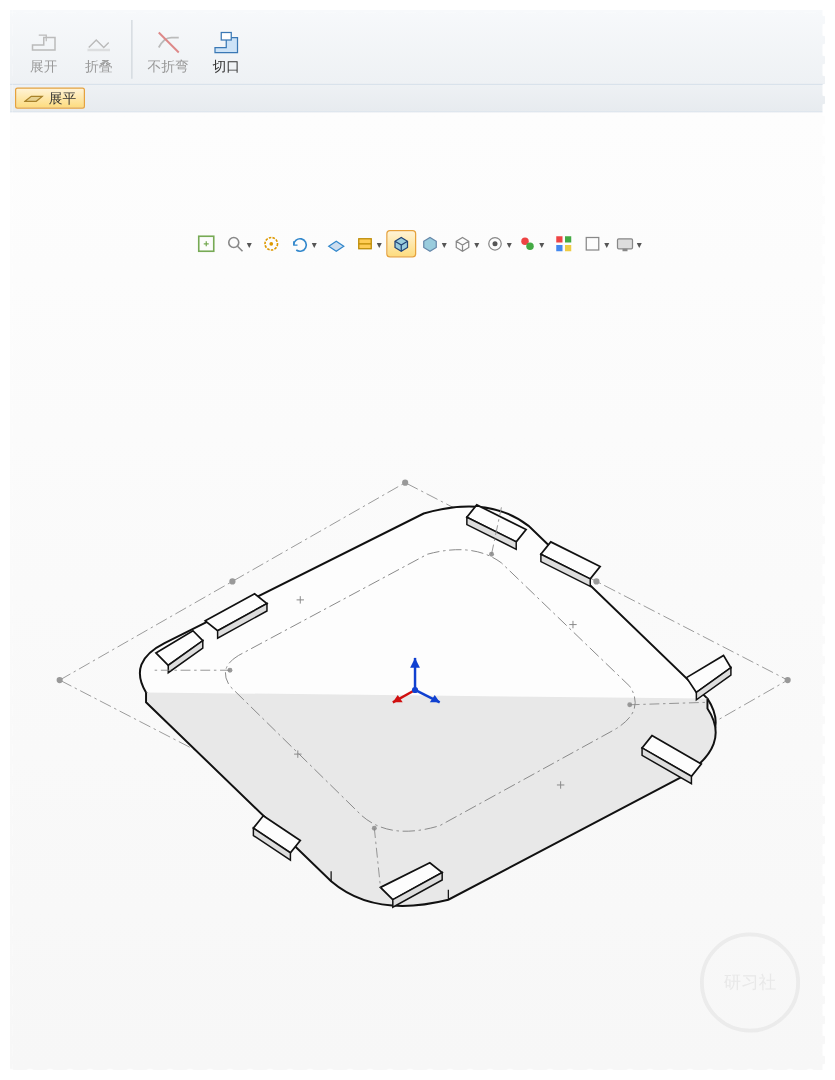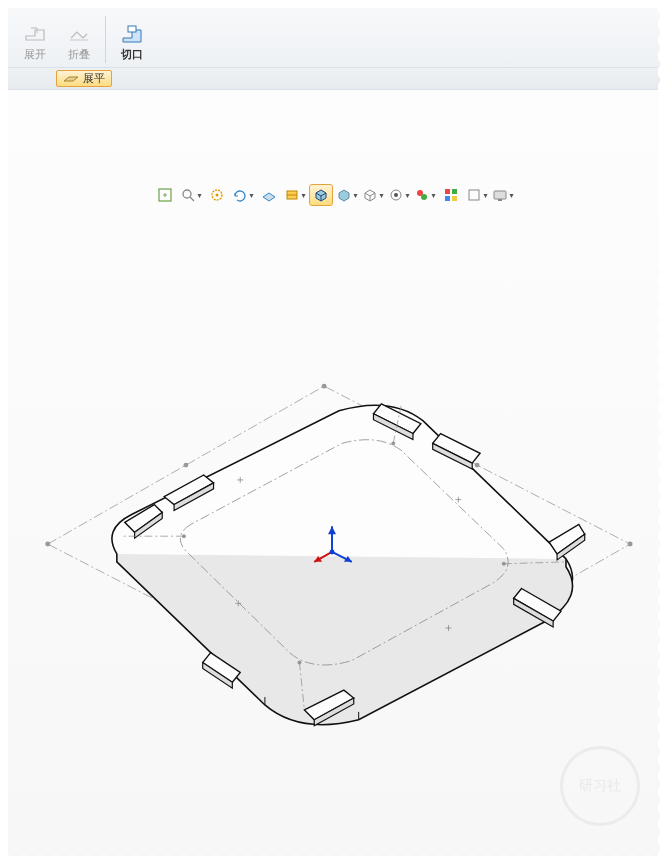--- a/index.html
+++ b/index.html
@@ -37,36 +37,36 @@
   flex-direction: column;
   align-items: center;
   justify-content: center;
   padding: 2px 6px;
   border: 1px solid transparent;
   border-radius: 3px;
   min-width: 36px;
   color: #999;
   cursor: pointer;
 }
-.ribbon-btn.enabled { color: #333; font-weight: bold; }
+.ribbon-btn.enabled { color: #333; }
 .ribbon-btn .ic { width: 28px; height: 28px; display:flex; align-items:center; justify-content:center; }
 .ribbon-btn .lbl { margin-top: 0px; font-size: 11px; line-height: 12px; text-align:center; }
 .ribbon-sep { width: 1px; background: #d0d6dc; margin: 4px 3px; }
 .secondary-ribbon {
   display: flex;
   padding: 2px 4px;
   background: linear-gradient(180deg, #eef1f4, #e7ebef);
   border-bottom: 1px solid #d9e2eb;
   height: 22px;
 }
 .flat-btn {
   display:flex; align-items:center; gap:4px;
   padding: 1px 6px; font-size: 11px;
   border: 1px solid transparent; border-radius: 2px;
-  color:#333; cursor:pointer;margin-left:44px;
+  color:#333; cursor:pointer;
 }
 .flat-btn.active { background: linear-gradient(180deg,#fff3d6,#fddc7f); border-color:#e6a23c; }
 .view-toolbar {
   position: absolute;
   top: 92px; left: 50%; transform: translateX(-50%);
   display: flex; gap: 2px;
   background: transparent;
   padding: 2px;
 }
 .tbtn {
@@ -109,20 +109,29 @@
     <div class="ribbon-btn">
       <span class="ic">
         <svg width="24" height="24" viewBox="0 0 24 24">
             <path d="M4 16 L10 10 L16 16 L20 12" fill="none" stroke="#bbb" stroke-width="1.2"></path>
             <rect x="3" y="17" width="18" height="2" fill="#bbb" opacity="0.4"></rect>
           </svg>
       </span>
       <span class="lbl">折叠</span>
     </div>
     <div class="ribbon-sep"></div>
+    <div class="ribbon-btn">
+      <span class="ic">
+        <svg width="24" height="24" viewBox="0 0 24 24">
+            <path d="M4 16 Q8 8 14 8 L20 8" fill="none" stroke="#bbb" stroke-width="1.4"></path>
+            <line x1="4" y1="4" x2="20" y2="20" stroke="#d88" stroke-width="1.5"></line>
+          </svg>
+      </span>
+      <span class="lbl">不折弯</span>
+    </div>
     <div class="ribbon-btn enabled">
       <span class="ic">
         <svg width="28" height="28" viewBox="0 0 28 28">
             <path d="M5 18 L14 18 L14 10 L23 10 L23 22 L5 22 Z" fill="#cde3f7" stroke="#3a78b5" stroke-width="1"></path>
             <rect x="10" y="6" width="8" height="6" fill="#fff" stroke="#3a78b5"></rect>
           </svg>
       </span>
       <span class="lbl">切口</span>
     </div>
   </div>

